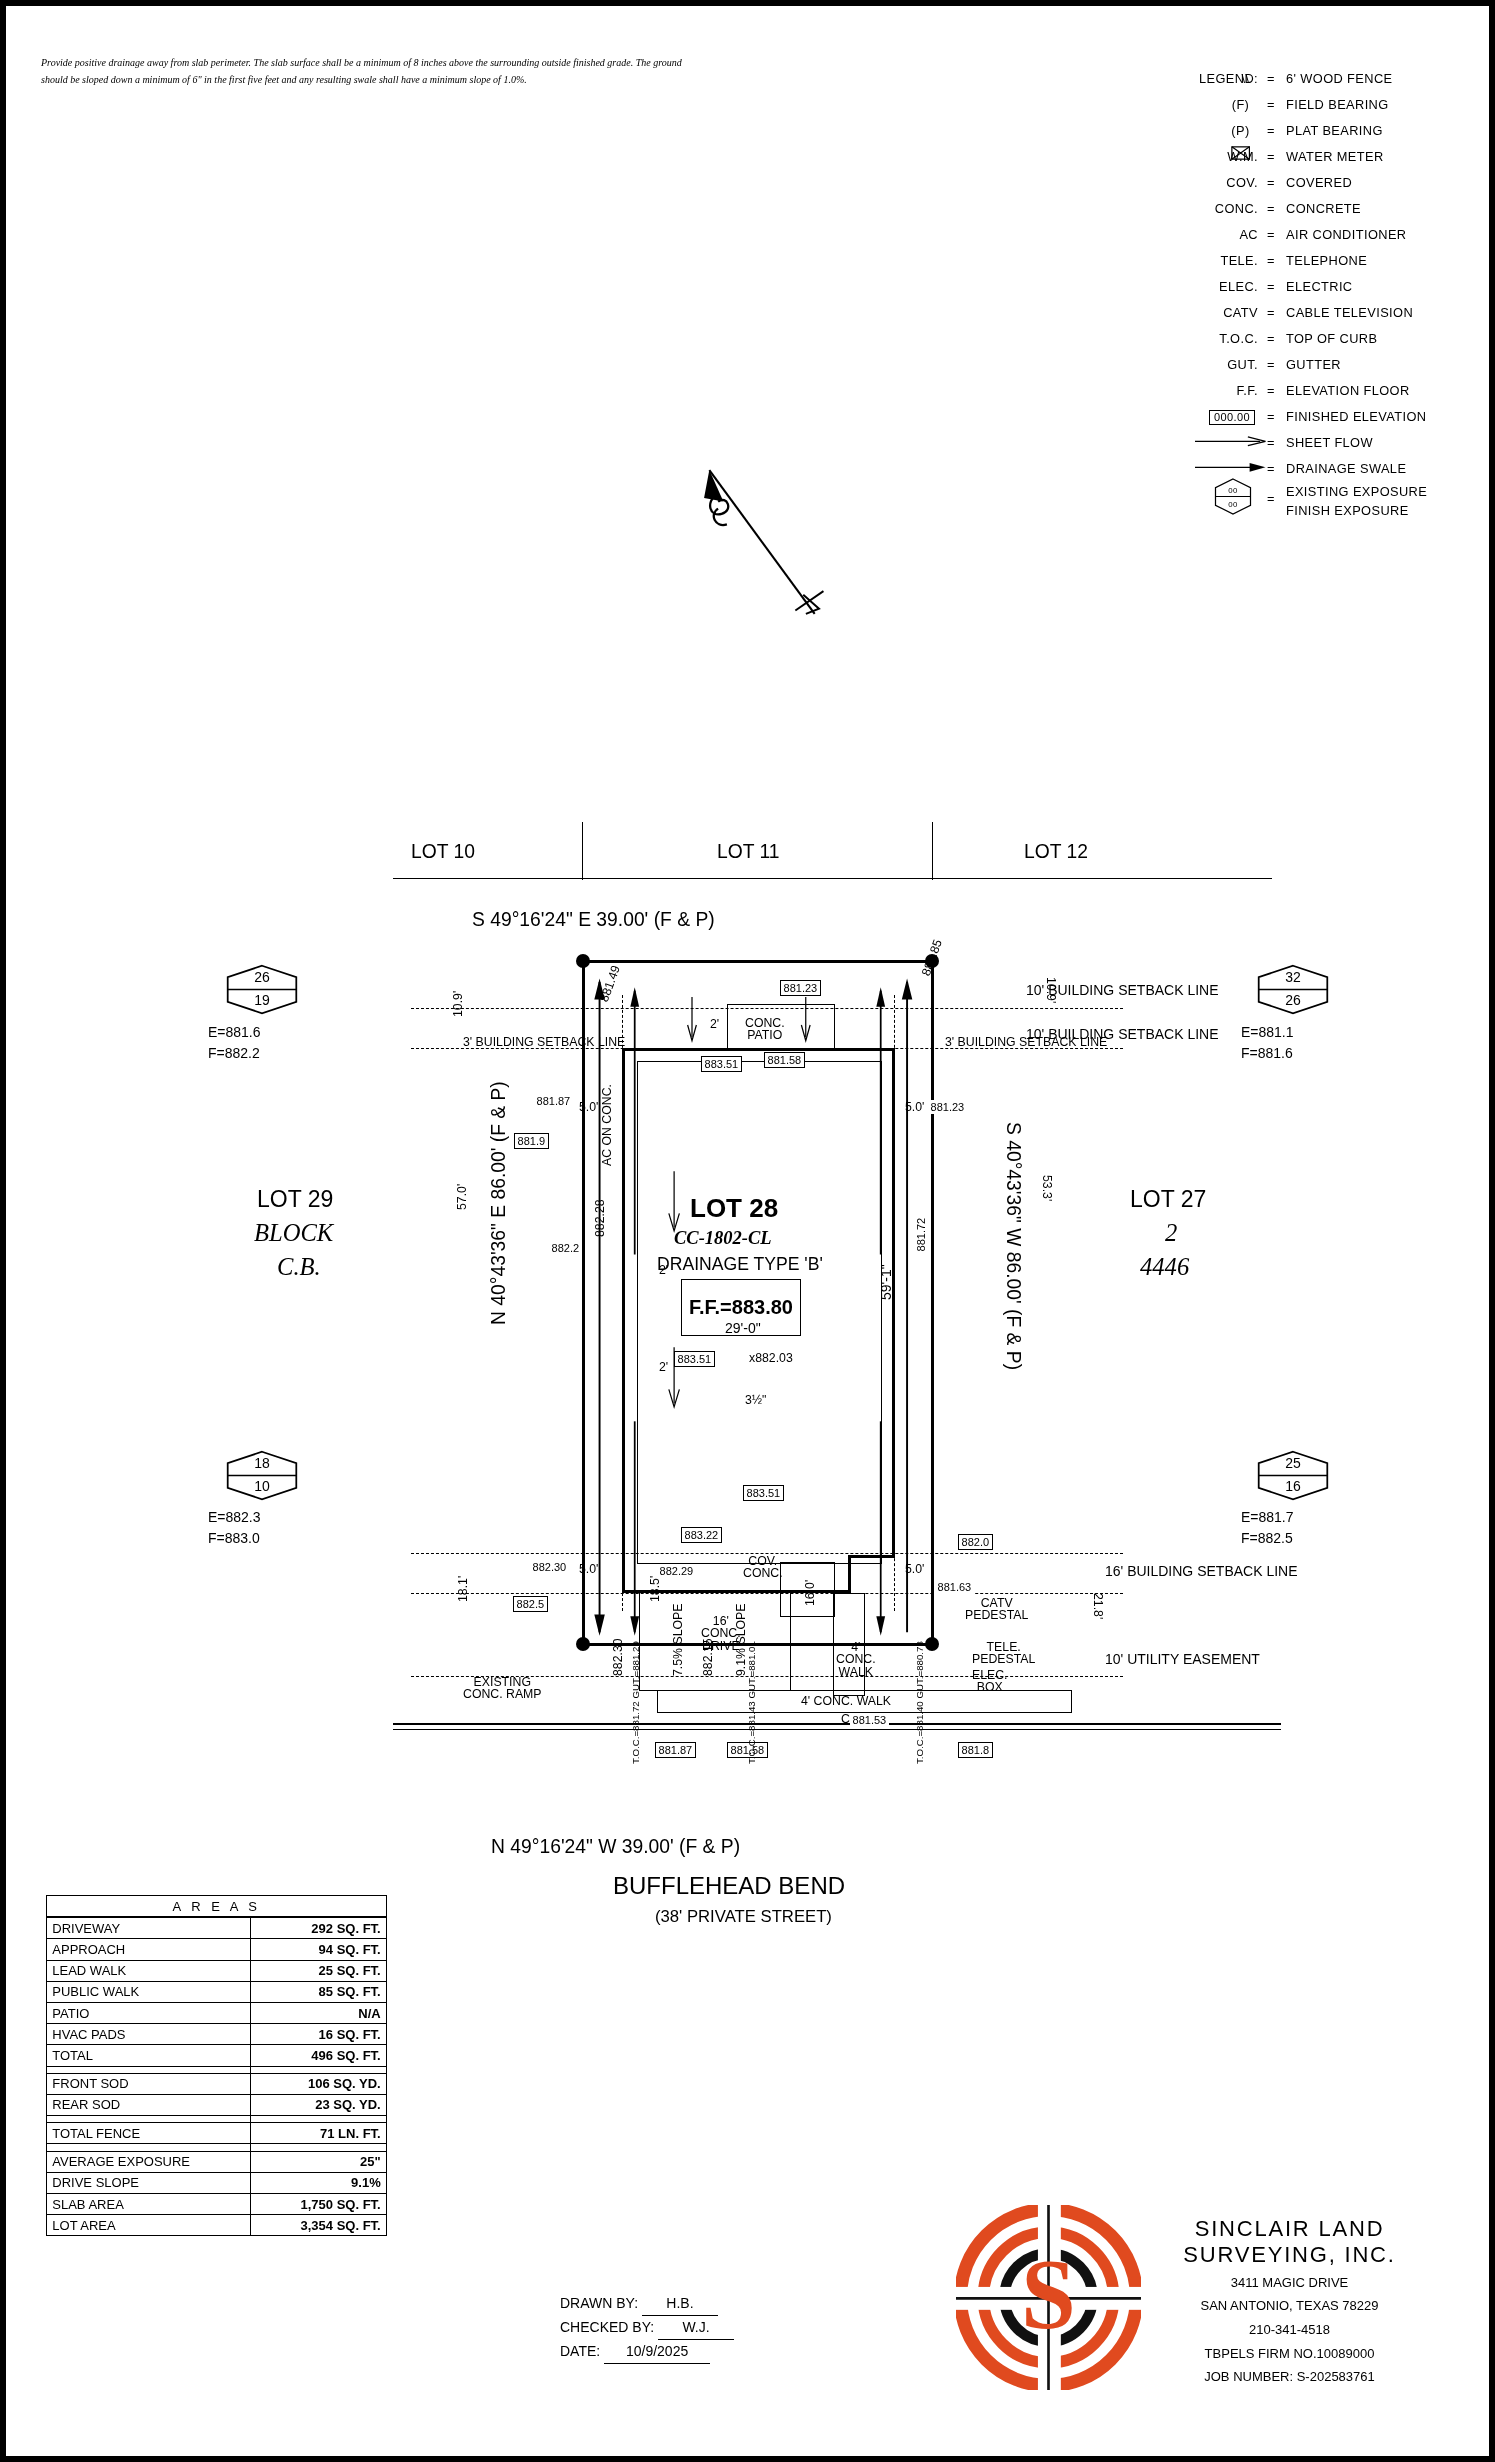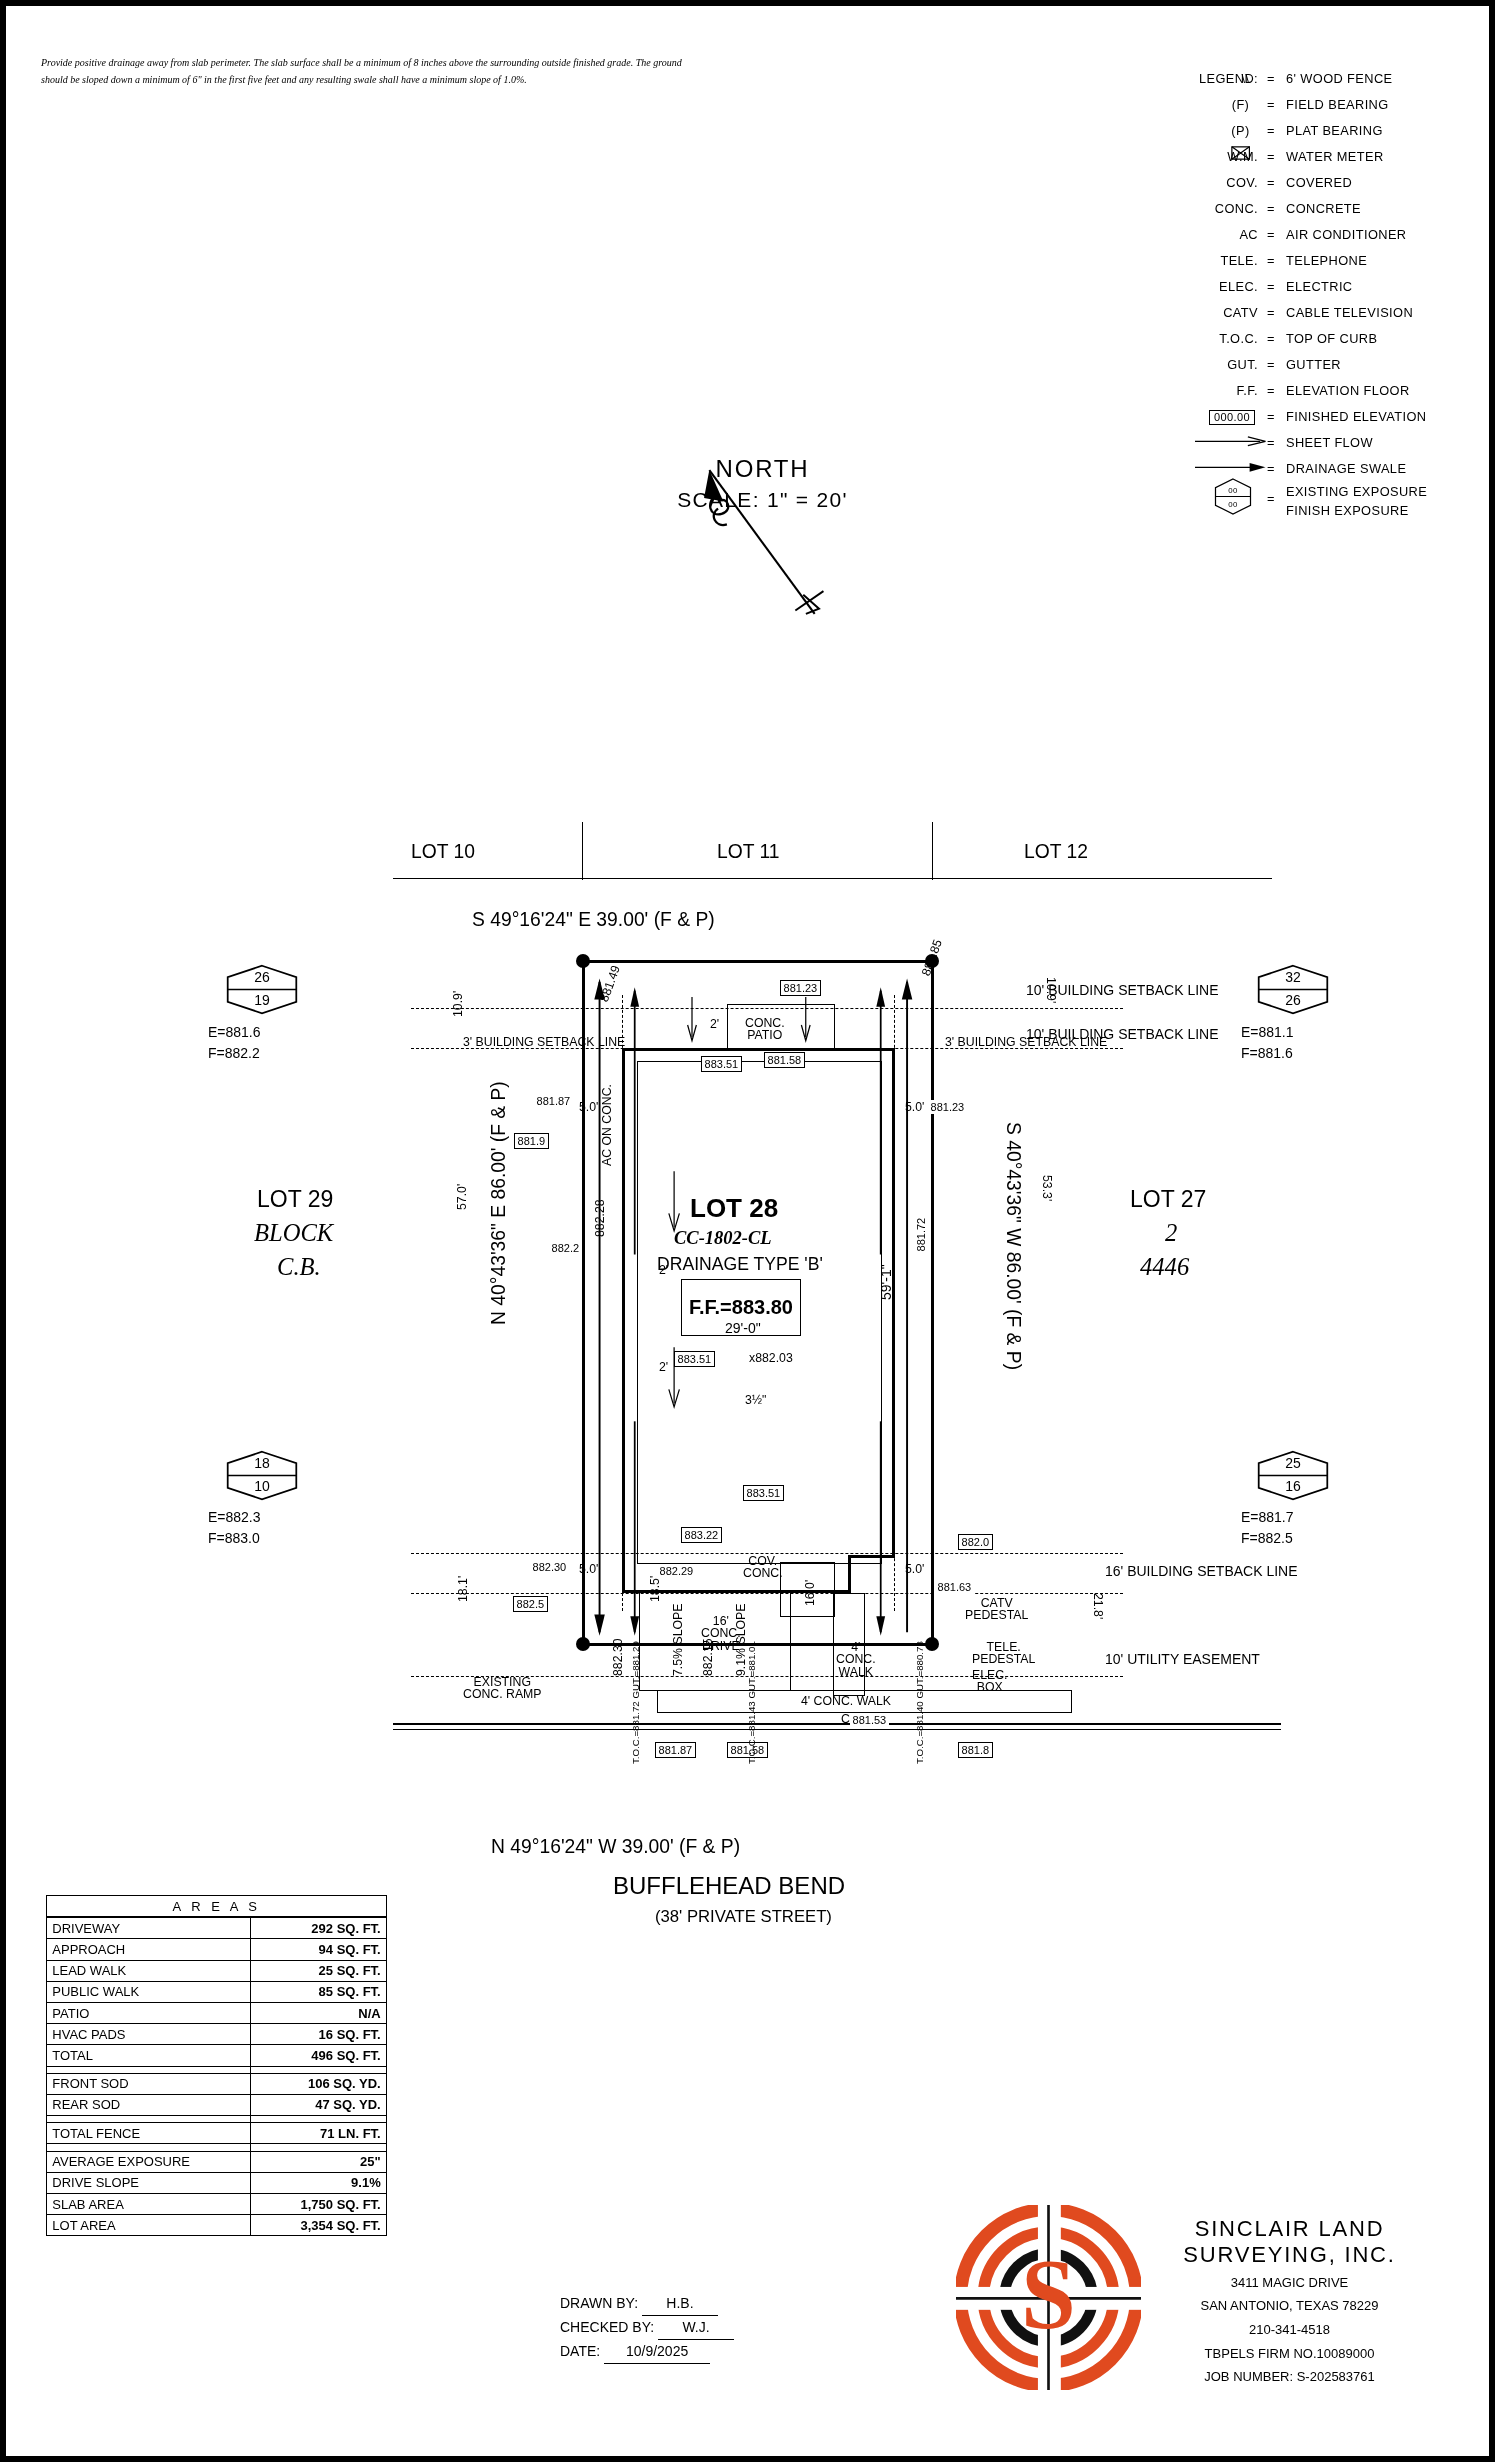--- a/index.html
+++ b/index.html
@@ -179,24 +179,20 @@
 
   <div class="abs" style="left:677px;top:457px;">
     <svg width="158" height="158" viewBox="0 0 180 180">
       <path d="M30 8 L150 172" stroke="#000" stroke-width="2.4" fill="none"></path>
       <path d="M30 8 L46 44 L24 40 Z" fill="#000"></path>
       <path d="M38 36 C 26 44, 30 62, 44 58 C 58 54, 50 36, 40 44" fill="none" stroke="#000" stroke-width="2.6"></path>
       <path d="M40 52 C 30 58, 36 74, 50 70" fill="none" stroke="#000" stroke-width="2.6"></path>
       <path d="M137 150 L155 166 L140 172" fill="none" stroke="#000" stroke-width="2.2"></path>
       <line x1="128" y1="168" x2="160" y2="146" stroke="#000" stroke-width="2.2"></line>
     </svg>
-  </div>
-  <div class="abs" id="northwrap">
-    <div id="northlabel">NORTH</div>
-    <div id="scalelabel">SCALE:  1" = 20'</div>
   </div>
 
   <div class="abs" id="plan">
 
     <div class="ln h" style="left:387px;top:81px;width:879px;background:#000;height:1.2px;"></div>
     <div class="ln v" style="left:576px;top:24.6px;height:58px;"></div>
     <div class="ln v" style="left:926px;top:24.6px;height:58px;"></div>
     <div class="txt t22" style="left:405px;top:44px;">LOT 10</div>
     <div class="txt t22" style="left:711px;top:44px;">LOT 11</div>
     <div class="txt t22" style="left:1018px;top:44px;">LOT 12</div>
@@ -455,21 +451,21 @@
         <tr class="gap">
             <td></td>
             <td class="v"></td>
           </tr>
         <tr>
             <td>FRONT SOD</td>
             <td class="v">106 SQ. YD.</td>
           </tr>
         <tr>
             <td>REAR SOD</td>
-            <td class="v">47 SQ. YD.</td>
+            <td class="v">23 SQ. YD.</td>
           </tr>
         <tr class="gap">
             <td></td>
             <td class="v"></td>
           </tr>
         <tr>
             <td>TOTAL FENCE</td>
             <td class="v">71 LN. FT.</td>
           </tr>
         <tr class="gap">

